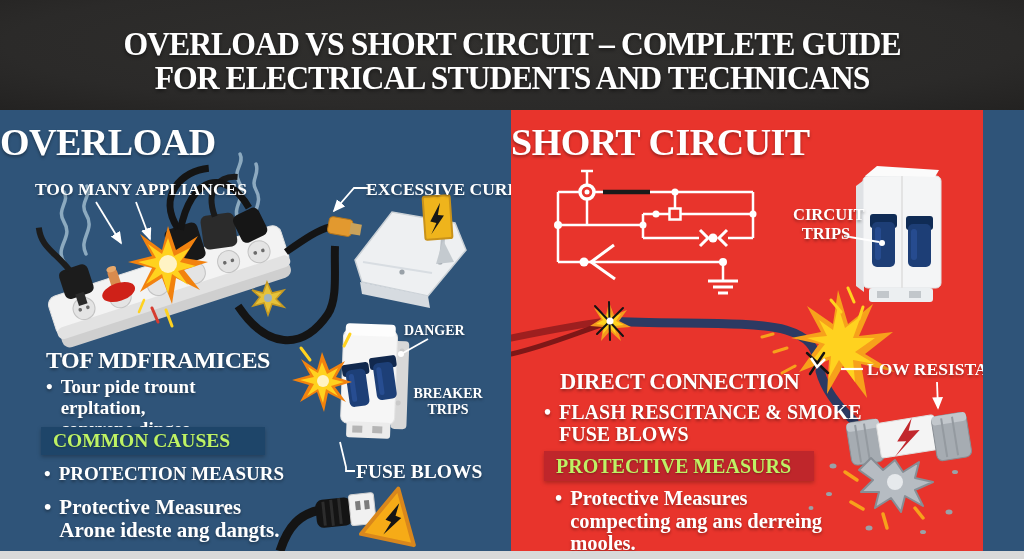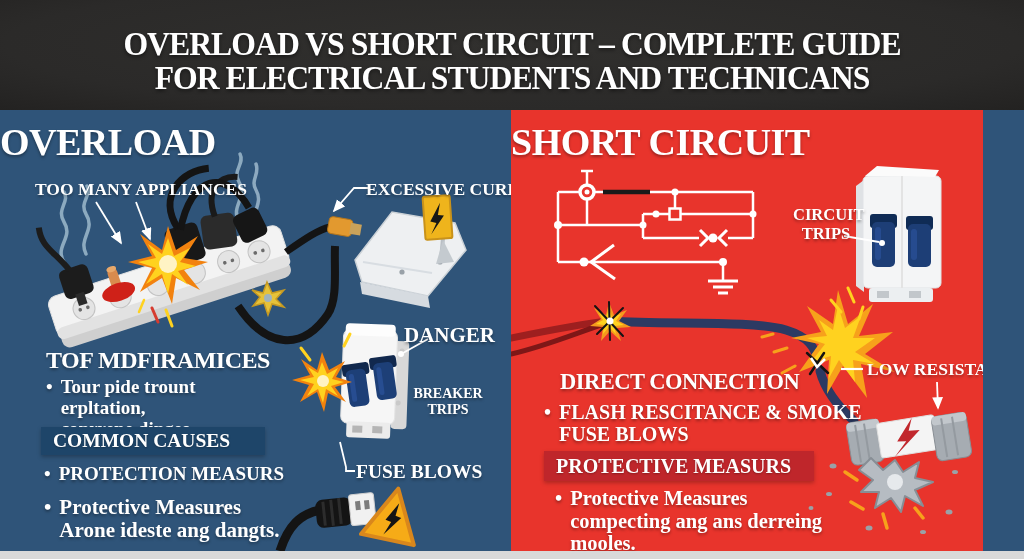--- a/index.html
+++ b/index.html
@@ -25,21 +25,21 @@
   .panel{position:absolute;top:110px;height:441px;overflow:hidden;}
   .panel-left{left:0;width:511px;background:var(--panel-blue,#2f5479);}
   .panel-right{left:511px;width:472px;background:var(--panel-red,#e8342c);}
   .bottom-strip{position:absolute;left:0;top:551px;width:1024px;height:8px;background:var(--bottom-strip,#d9d9d9);}
   .art{position:absolute;left:0;top:0;}
   
   .wtxt{position:absolute;color:#fff;text-shadow:0 2px 3px rgba(0,0,0,.35);}
   .panel-title{left:0;width:100%;text-align:left;font-size:38px;font-weight:800;letter-spacing:-.5px;top:10px;}
   .small-label{font-size:17.5px;font-weight:700;white-space:nowrap;}
   .sec-heading{font-weight:800;letter-spacing:-.5px;white-space:nowrap;}
-  .banner{position:absolute;color:#ffffff;font-weight:800;box-shadow:0 2px 4px rgba(0,0,0,.25);
+  .banner{position:absolute;color:#bef264;font-weight:800;box-shadow:0 2px 4px rgba(0,0,0,.25);
           text-shadow:0 1px 2px rgba(0,0,0,.3);white-space:nowrap;}
   .bullet{position:absolute;color:#fff;text-shadow:0 2px 3px rgba(0,0,0,.35);display:flex;}
   .b-dot{flex:0 0 auto;margin-right:8px;}
   .bl{display:block;}
   .cap-label{font-weight:700;text-align:center;line-height:1.15;}
 </style>
 </head>
 <body>
 
 <div class="canvas">
@@ -232,21 +232,21 @@
     </div>
 
     <div class="bullet" style="left:44px;top:386px;font-size:21px;font-weight:600;line-height:1.08;">
       <span class="b-dot">•</span>
       <span class="b-text">
         <span class="bl">Protective Measures</span>
         <span class="bl">Arone ideste ang dangts.</span>
       </span>
     </div>
 
-    <div class="wtxt small-label" style="left:404px;top:213px;font-size:21px;">DANGER</div>
+    <div class="wtxt small-label" style="left:404px;top:213px;font-size:14px;">DANGER</div>
     <div class="wtxt cap-label" style="left:398px;top:276px;width:100px;font-size:14px;">
       <span class="bl">BREAKER</span>
       <span class="bl">TRIPS</span>
     </div>
     <div class="wtxt small-label" style="left:356px;top:351px;font-size:19.5px;">FUSE BLOWS</div>
   </div>
 
   <div class="panel panel-right">
 
     <svg class="art" width="513" height="441" viewBox="0 0 513 441">

